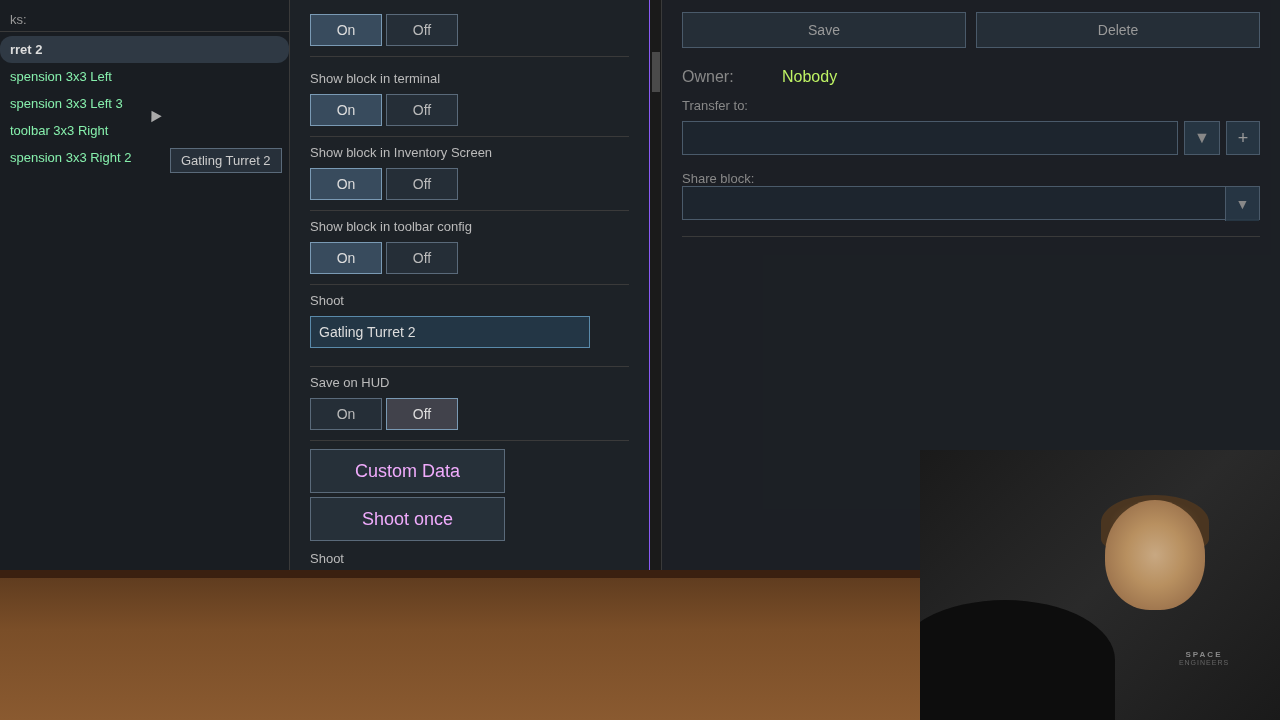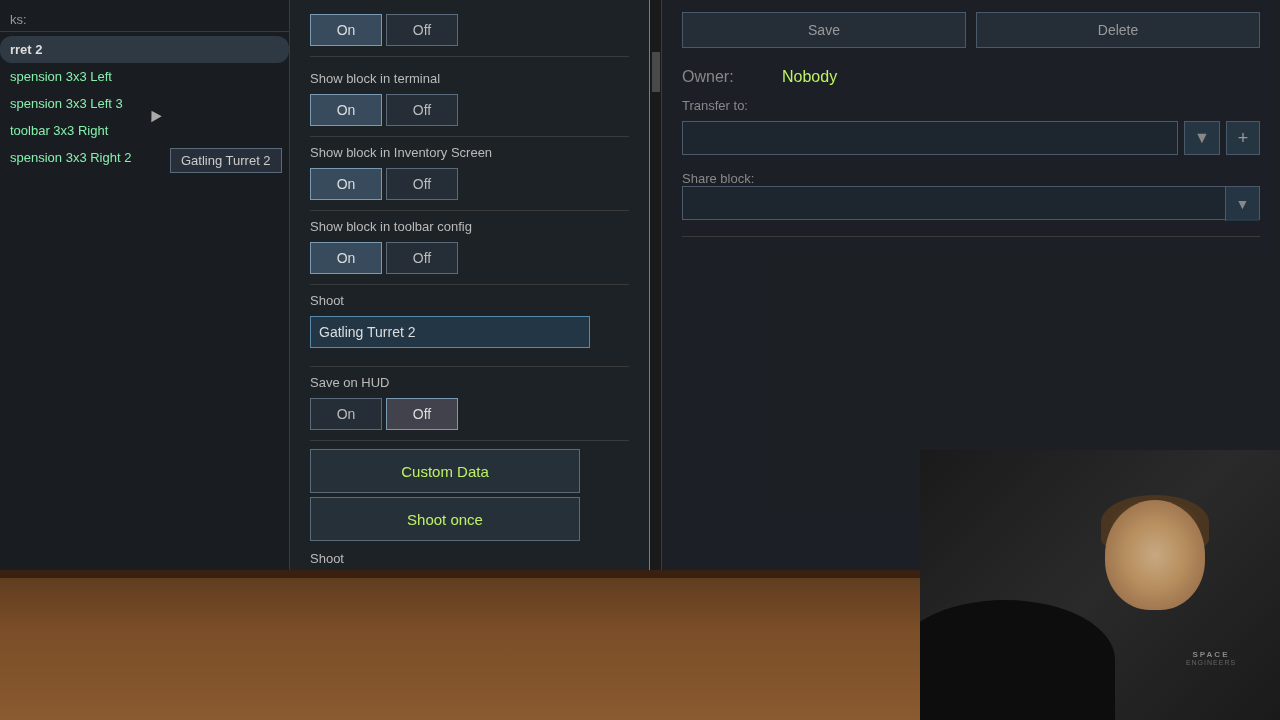--- a/index.html
+++ b/index.html
@@ -173,26 +173,26 @@
       height: 32px;
       background: rgba(50, 100, 140, 0.3);
       border: 1px solid #5a8aaa;
       color: #ddd;
       font-size: 14px;
       padding: 4px 8px;
       margin-bottom: 10px;
     }
 
     .action-btn {
-      width: 270px;
+      width: 195px;
       height: 44px;
       background: rgba(40, 50, 60, 0.9);
       border: 1px solid #5a6a7a;
-      color: #bef264;
-      font-size: 15px;
+      color: #f0abfc;
+      font-size: 18px;
       cursor: pointer;
       display: flex;
       align-items: center;
       justify-content: center;
       margin-bottom: 4px;
     }
 
     .shoot-label {
       font-size: 13px;
       color: #bbb;
@@ -581,18 +581,18 @@
 
 <div class="webcam">
   <div class="webcam-face">
 
     <div class="person-head">
       <div class="hair"></div>
       <div class="head-circle"></div>
     </div>
     <div class="shoulders" style="position:absolute; bottom:0; right:30px; width:220px; height:120px; background:#0d0d0d; border-radius:50% 50% 0 0;"></div>
 
-    <div class="logo-area" style="position:absolute; bottom:40px; right:29px;">
+    <div class="logo-area" style="position:absolute; bottom:40px; right:36px;">
       <div class="logo-text-1">SPACE</div>
       <div class="logo-text-2">ENGINEERS</div>
     </div>
   </div>
 </div>
 
 </body></html>

